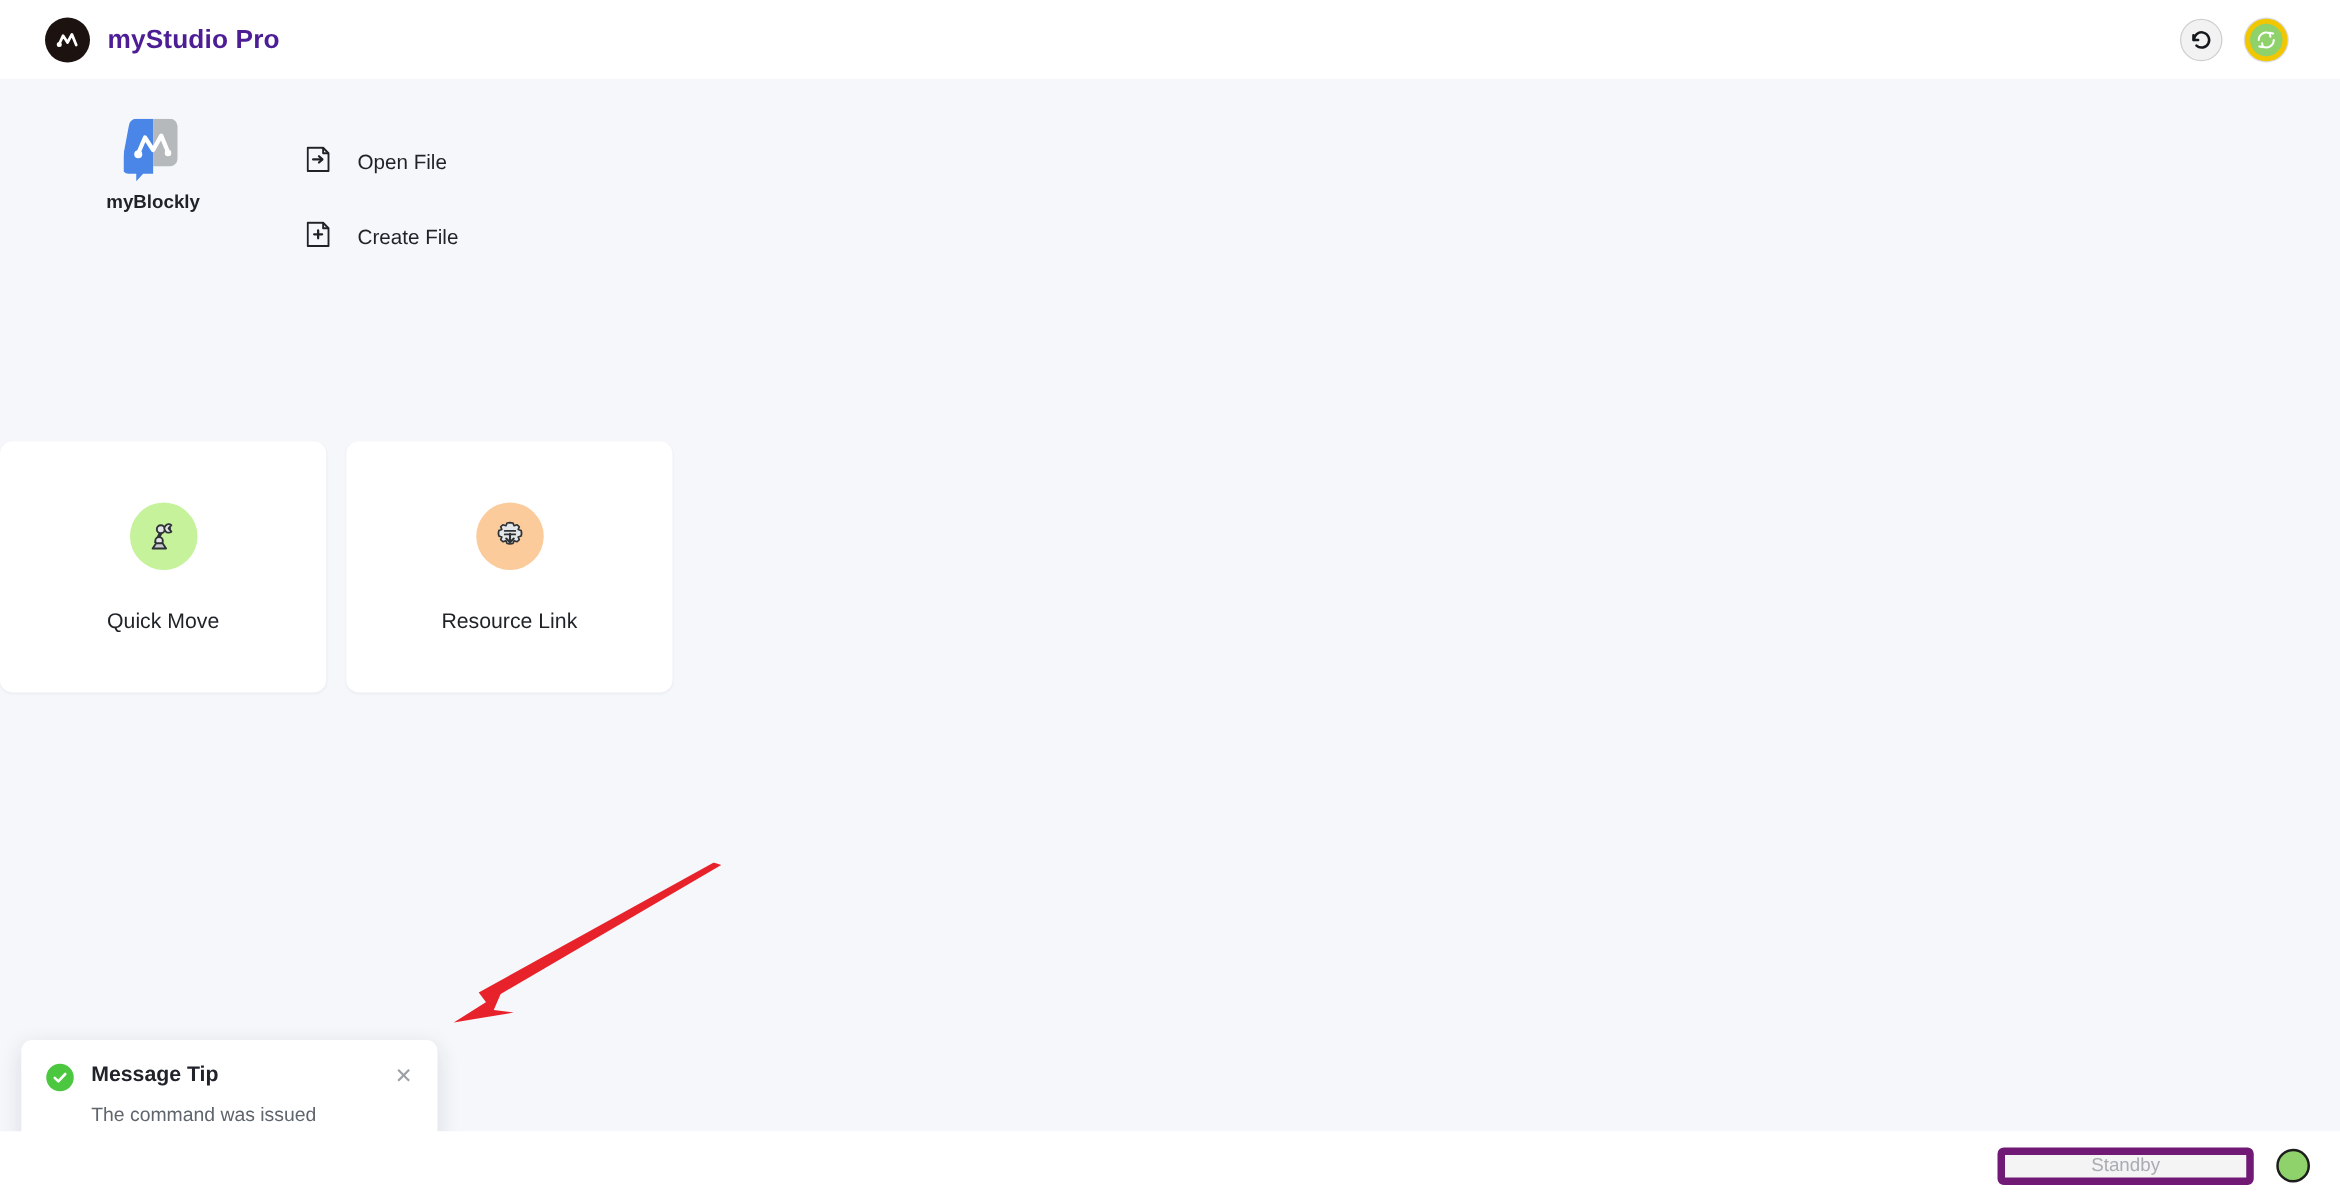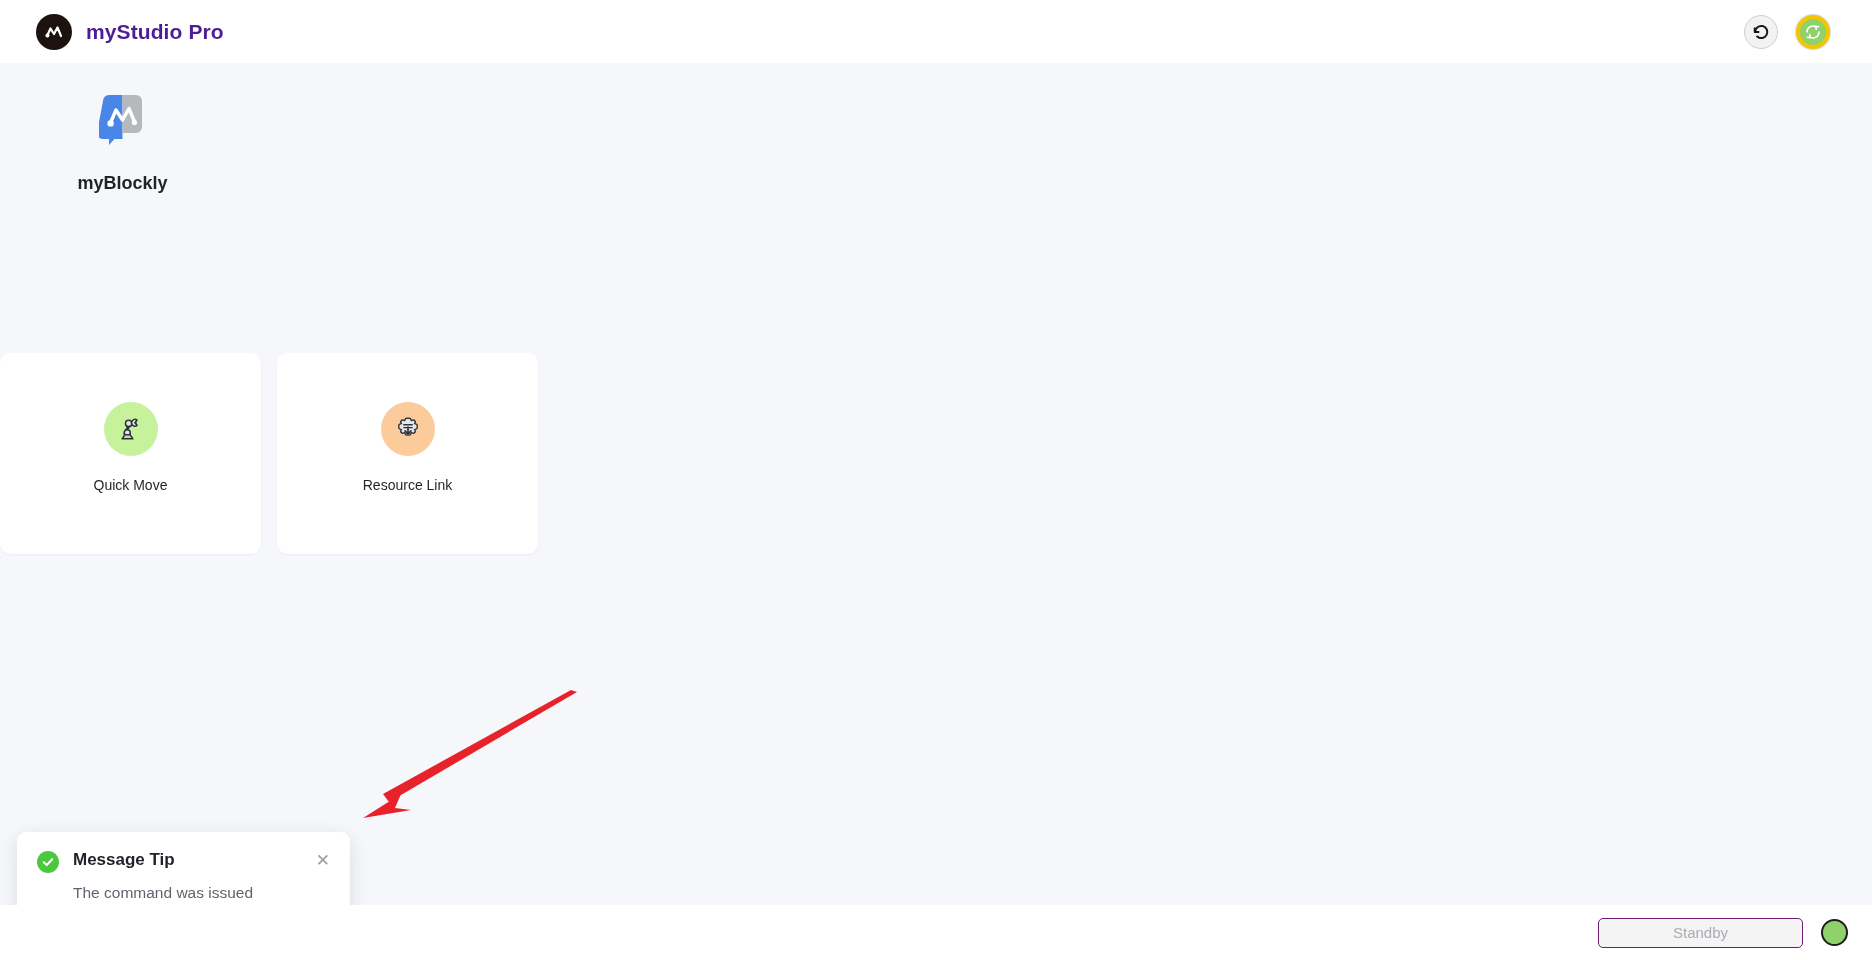--- a/index.html
+++ b/index.html
@@ -50,21 +50,21 @@
 
   .section { display: flex; align-items: flex-start; }
 
   
   .sec-blockly { position: absolute; top: 26px; left: 0; width: 1872px; }
   .side-label {
     width: 245px; display: flex; flex-direction: column;
     align-items: center; padding-top: 6px;
   }
   .side-label .cap {
-    margin-top: 28px; font-size: 18px; font-weight: bold; color: #1f2328;
+    margin-top: 8px; font-size: 15px; font-weight: bold; color: #1f2328;
   }
   .blockly-icon {
     width: 47px; height: 50px; position: relative;
   }
   .file-actions { display: flex; flex-direction: column; gap: 34px; padding-top: 28px; }
   .file-row {
     display: flex; align-items: center; gap: 22px; cursor: pointer;
   }
   .file-row .lbl { font-size: 16.5px; color: #1f2328; }
 
@@ -77,21 +77,21 @@
     display: flex; flex-direction: column; align-items: center;
     justify-content: flex-start;
     padding-top: 49px;
     cursor: pointer;
     box-shadow: 0 1px 2px rgba(20,30,60,.05);
   }
   .tool-badge {
     width: 54px; height: 54px; border-radius: 50%;
     display: flex; align-items: center; justify-content: center;
   }
-  .tool-name { margin-top: 21px; font-size: 14px; color: #1f2328; }
+  .tool-name { margin-top: 31px; font-size: 17px; color: #1f2328; }
 
   
   .annot-arrow { position: absolute; left: 355px; top: 690px; pointer-events: none; }
 
   
   .toast {
     position: absolute; left: 17px; top: 832px;
     width: 333px; min-height: 97px;
     background: #ffffff; border-radius: 9px;
     box-shadow: 0 5px 18px rgba(30,40,70,.13);
@@ -115,21 +115,21 @@
 
   
   .bottombar {
     position: absolute; left: 0; top: 905px; width: 1872px; height: 55px;
     background: #ffffff;
     display: flex; align-items: center; justify-content: flex-end;
     padding-right: 24px; gap: 18px;
   }
   .standby-btn {
     width: 205px; height: 30px; border-radius: 5px;
-    background: #f4f4f5; border: 1px solid #701a75;
+    background: #f4f4f5; border: 6px solid #701a75;
     display: flex; align-items: center; justify-content: center;
     font-size: 15px; color: #a9adb3; cursor: pointer;
   }
   .status-dot {
     width: 27px; height: 27px; border-radius: 50%;
     background: #8fd16b; border: 2px solid #1d1d1d;
   }
 </style>
 </head>
 <body>
@@ -175,20 +175,44 @@
             <path d="M4 6 a6 6 0 0 1 6-6 h13.5 v44 h-8 l-5.5 6 v-6 h-6 a6 6 0 0 1 -6-6 z" fill="#4a86e8"></path>
             <path d="M23.5 0 H37 a6 6 0 0 1 6 6 v26 a6 6 0 0 1 -6 6 h-13.5 z" fill="#b5b9bc"></path>
             <path d="M11 29 L17 15 L23.5 25 L30 13.5 L36 28" stroke="#ffffff" stroke-width="3.4" fill="none" stroke-linecap="round" stroke-linejoin="round"></path>
             <circle cx="11.6" cy="28.4" r="3.2" fill="#ffffff"></circle>
             <circle cx="35.4" cy="27.4" r="2.6" fill="#ffffff"></circle>
           </svg>
         </span>
         <span class="cap">myBlockly</span>
       </div>
 
+      <div class="file-actions">
+        <div class="file-row">
+          <span>
+            <svg width="19" height="21" viewBox="0 0 19 21" fill="none" stroke="#1f2328" stroke-width="1.5">
+              <path d="M1.2 1.2 H13.5 L17.8 5.6 V19.8 H1.2 Z" stroke-linejoin="round"></path>
+              <path d="M13.5 1.2 V5.6 H17.8" stroke-linejoin="round"></path>
+              <path d="M5.5 10.5 H12.5" stroke-linecap="round" stroke-width="1.8"></path>
+              <path d="M10.2 8.0 L12.9 10.5 L10.2 13.0" stroke-linecap="round" stroke-linejoin="round" stroke-width="1.8"></path>
+            </svg>
+          </span>
+          <span class="lbl">Open File</span>
+        </div>
+
+        <div class="file-row">
+          <span>
+            <svg width="19" height="21" viewBox="0 0 19 21" fill="none" stroke="#1f2328" stroke-width="1.5">
+              <path d="M1.2 1.2 H13.5 L17.8 5.6 V19.8 H1.2 Z" stroke-linejoin="round"></path>
+              <path d="M13.5 1.2 V5.6 H17.8" stroke-linejoin="round"></path>
+              <path d="M9.5 7.2 V13.6 M6.3 10.4 H12.7" stroke-linecap="round" stroke-width="1.8"></path>
+            </svg>
+          </span>
+          <span class="lbl">Create File</span>
+        </div>
+      </div>
     </div>
 
     <div class="sec-tools section">
 
       <div class="tool-cards">
 
         <div class="tool-card">
           <span class="tool-badge" style="background:#c5f29b">
             <svg width="30" height="30" viewBox="0 0 32 32" fill="#c9ccd0" stroke="#2f3336" stroke-width="1.6" stroke-linejoin="round">
               <path d="M9 22 L14 12" stroke-width="3"></path>

